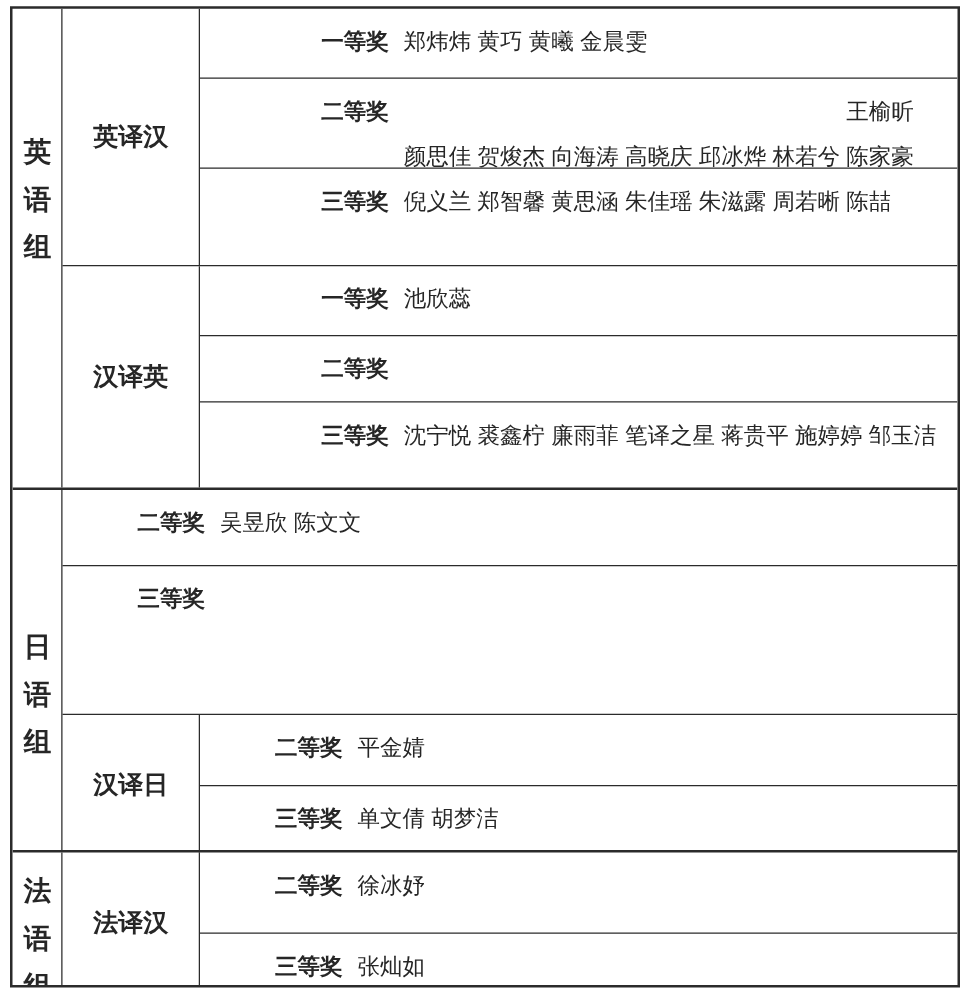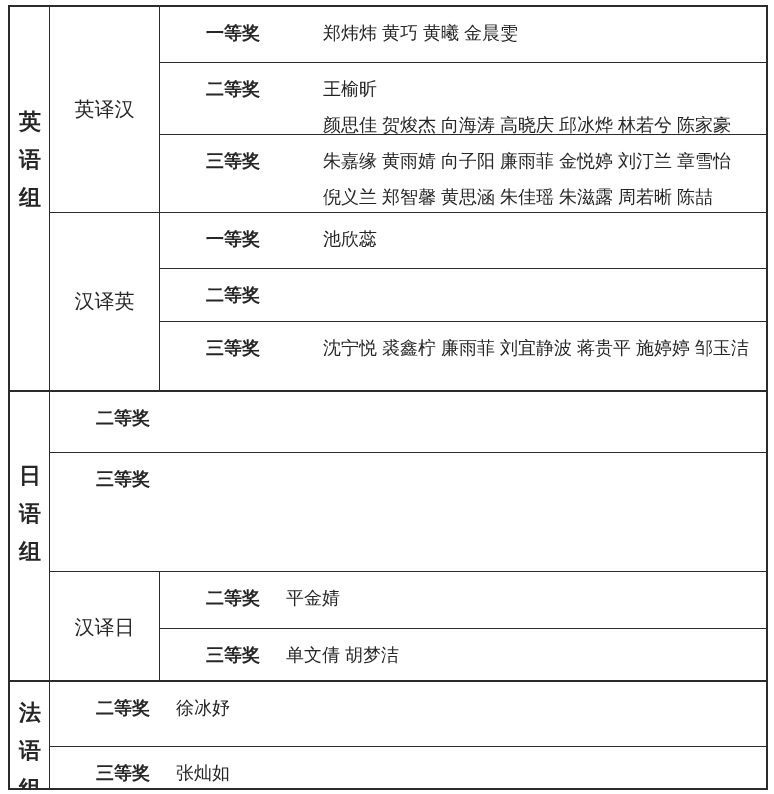--- a/index.html
+++ b/index.html
@@ -19,26 +19,26 @@
     width:40px;flex:none;border-right:1.6px solid #2b2b2b;box-sizing:border-box;
     font-weight:bold;font-size:22px;line-height:38px;
     padding-left:9px;word-break:break-all;letter-spacing:20px;
   }
   .lang-body{flex:1;display:flex;flex-direction:column;min-width:0;}
   .dir-group{display:flex;box-sizing:border-box;flex:none;}
   .dir-group + .dir-group{border-top:1.6px solid #2b2b2b;}
   .col-dir{
     width:110px;flex:none;border-right:1.6px solid #2b2b2b;box-sizing:border-box;
     display:flex;align-items:center;justify-content:center;
-    font-weight:normal;font-size:20px;text-align:right;
+    font-weight:bold;font-size:20px;text-align:right;
   }
   .dir-body{flex:1;display:flex;flex-direction:column;min-width:0;}
   .award-row{
     display:flex;align-items:flex-start;box-sizing:border-box;flex:none;
-    padding:8px 6px 0 46px;overflow:hidden;
+    padding:8px 6px 0 46px;overflow:hidden;text-align:right;
   }
   .award-row + .award-row{border-top:1.6px solid #2b2b2b;}
   .award-label{
     font-weight:bold;font-size:18px;line-height:36px;flex:none;
     min-width:68px;white-space:nowrap;
   }
   .lang-en .award-label{min-width:105px;}
   .award-names{margin-left:12px;font-size:18px;line-height:36px;min-width:0;}
   .name-line{display:block;white-space:nowrap;}
 </style>
@@ -63,21 +63,20 @@
           <div class="award-row" style="height:72px">
             <span class="award-label">二等奖</span>
             <span class="award-names">
               <span class="name-line">王榆昕</span>
               <span class="name-line">颜思佳 贺焌杰 向海涛 高晓庆 邱冰烨 林若兮 陈家豪</span>
             </span>
           </div>
           <div class="award-row" style="height:78px">
             <span class="award-label">三等奖</span>
             <span class="award-names">
-              <span class="name-line">朱嘉缘 黄雨婧 向子阳 廉雨菲 金悦婷 刘汀兰 章雪怡</span>
               <span class="name-line">倪义兰 郑智馨 黄思涵 朱佳瑶 朱滋露 周若晰 陈喆</span>
             </span>
           </div>
         </div>
       </div>
 
       <div class="dir-group" style="height:178px">
         <div class="col-dir">汉译英</div>
         <div class="dir-body">
           <div class="award-row" style="height:55px">
@@ -85,37 +84,40 @@
             <span class="award-names">
               <span class="name-line">池欣蕊</span>
             </span>
           </div>
           <div class="award-row" style="height:53px">
             <span class="award-label">二等奖</span>
           </div>
           <div class="award-row" style="height:70px">
             <span class="award-label">三等奖</span>
             <span class="award-names">
-              <span class="name-line">沈宁悦 裘鑫柠 廉雨菲 刘宜静波 蒋贵平 施婷婷 邹玉洁</span>
+              <span class="name-line">沈宁悦 裘鑫柠 廉雨菲 笔译之星 蒋贵平 施婷婷 邹玉洁</span>
             </span>
           </div>
         </div>
       </div>
 
     </div>
   </div>
 
   <div class="lang-group lang-ja" style="height:290px">
-    <div class="col-lang" style="padding-top:65px">日语组</div>
+    <div class="col-lang" style="padding-top:107px">日语组</div>
     <div class="lang-body">
 
       <div class="dir-group" style="height:179px">
         <div class="dir-body">
           <div class="award-row" style="height:60px">
             <span class="award-label">二等奖</span>
+            <span class="award-names">
+              <span class="name-line">吴昱欣 陈文文</span>
+            </span>
           </div>
           <div class="award-row" style="height:59px">
             <span class="award-label">三等奖</span>
           </div>
         </div>
       </div>
 
       <div class="dir-group" style="height:111px">
         <div class="col-dir">汉译日</div>
         <div class="dir-body">
@@ -135,20 +137,21 @@
       </div>
 
     </div>
   </div>
 
   <div class="lang-group lang-fr" style="height:112px">
     <div class="col-lang" style="padding-top:12px">法语组</div>
     <div class="lang-body">
 
       <div class="dir-group" style="height:112px">
+        <div class="col-dir">法译汉</div>
         <div class="dir-body">
           <div class="award-row" style="height:64px">
             <span class="award-label">二等奖</span>
             <span class="award-names">
               <span class="name-line">徐冰妤</span>
             </span>
           </div>
           <div class="award-row" style="height:48px">
             <span class="award-label">三等奖</span>
             <span class="award-names">

